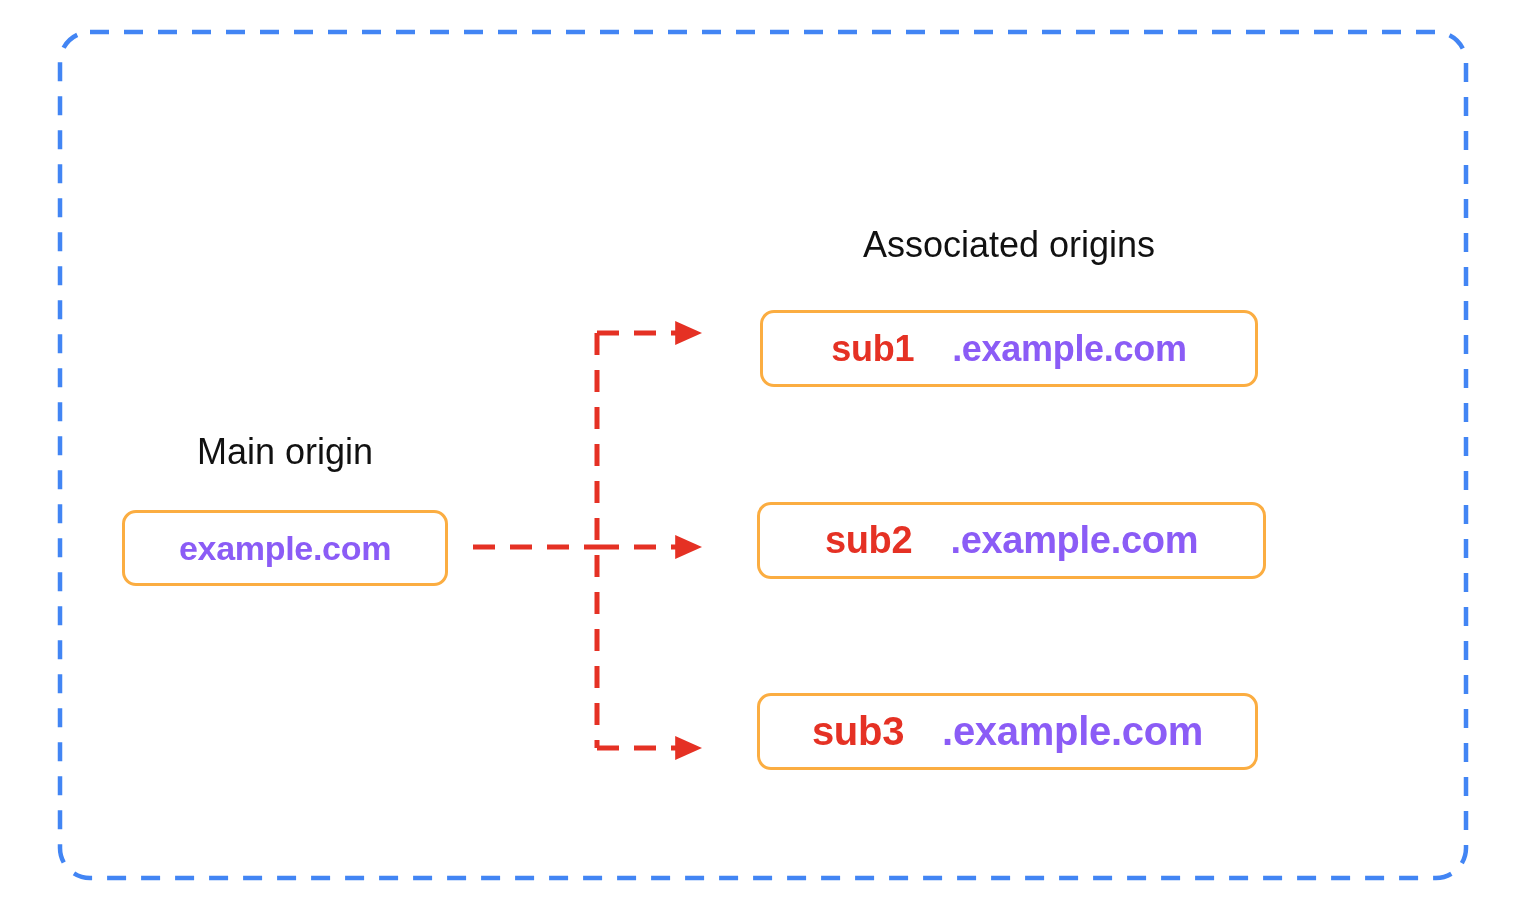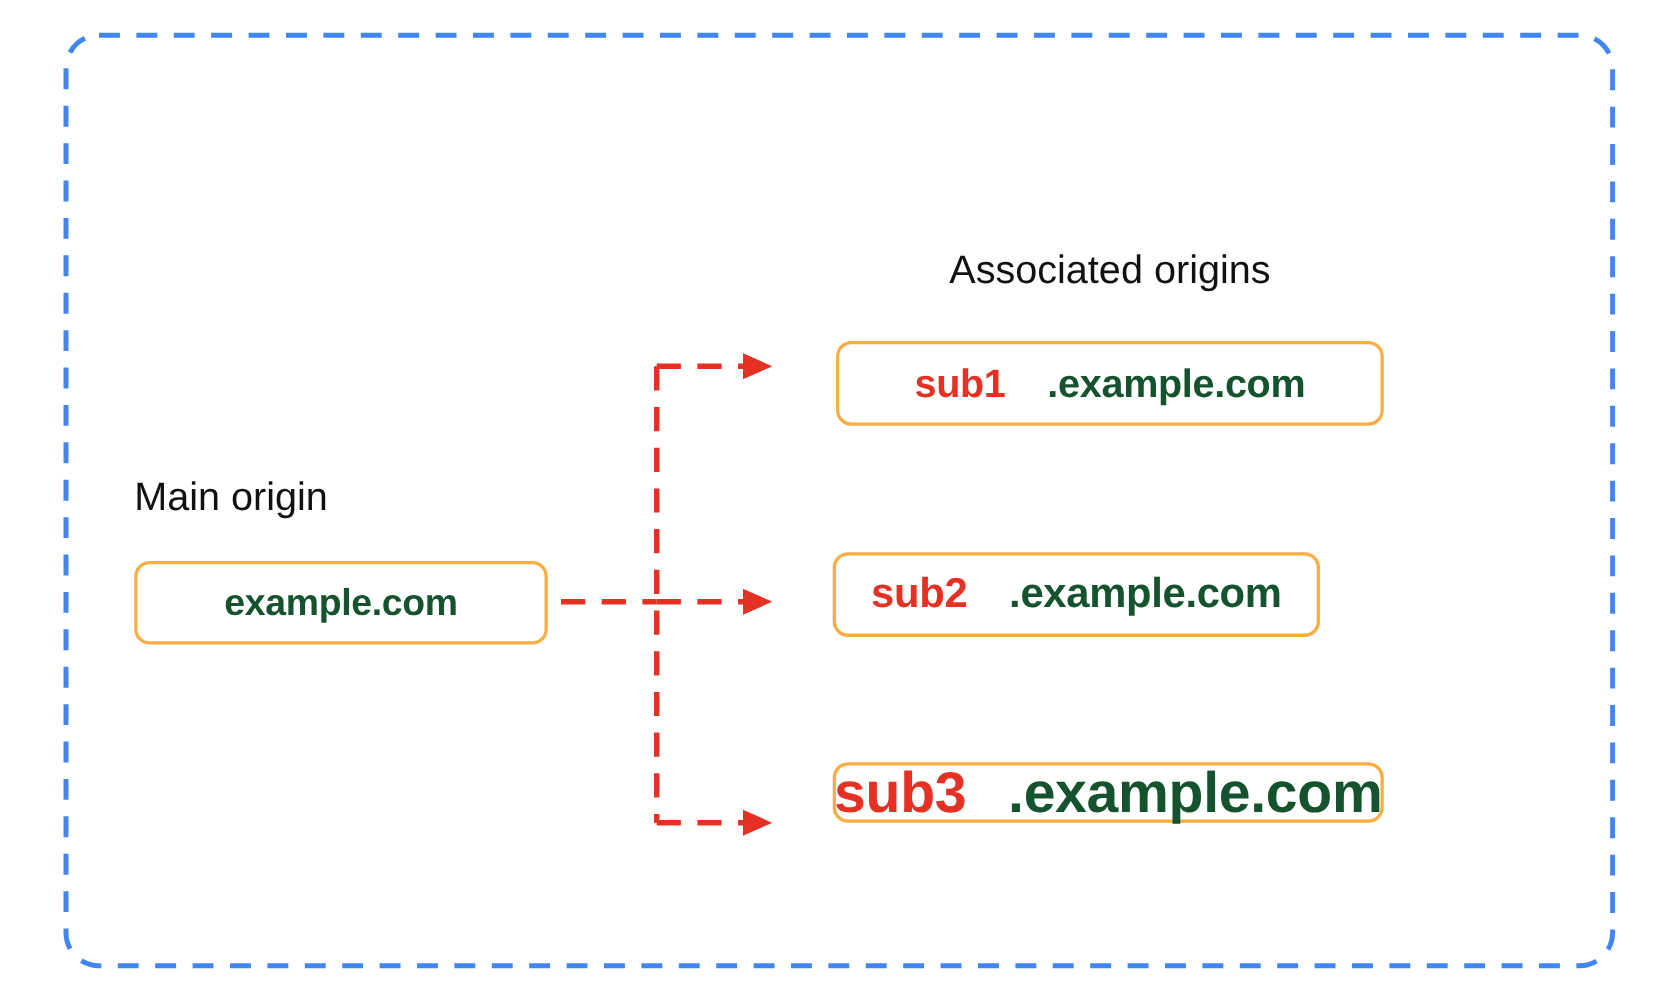--- a/index.html
+++ b/index.html
@@ -46,20 +46,21 @@
     font-size: 36px;
     font-weight: 400;
     color: #111111;
     line-height: 1.1;
     white-space: nowrap;
   }
   #label-main-origin {
     left: 122px;
     top: 432px;
     width: 326px;
+    text-align: center;
   }
   #label-associated-origins {
     left: 760px;
     top: 225px;
     width: 498px;
     text-align: center;
   }
   
   .origin-box {
     position: absolute;
@@ -71,30 +72,30 @@
     align-items: center;
     justify-content: center;
     font-weight: 700;
     letter-spacing: -0.3px;
     white-space: nowrap;
     gap: 38px;
   }
   #box-main-origin {
     left: 122px;
     top: 510px;
-    width: 376px;
+    width: 326px;
     height: 76px;
     font-size: 34px;
   }
   #box-sub1 { left: 760px; top: 310px;  width: 498px; height: 77px; font-size: 36px; }
-  #box-sub2 { left: 757px; top: 502px;  width: 443px; height: 77px; font-size: 38px; }
-  #box-sub3 { left: 757px; top: 693px;  width: 501px; height: 55px; font-size: 52px; }
+  #box-sub2 { left: 757px; top: 502px;  width: 509px; height: 77px; font-size: 38px; }
+  #box-sub3 { left: 757px; top: 693px;  width: 501px; height: 77px; font-size: 40px; }
 
   .host-sub  { color: #E53124; }
-  .host-main { color: #14532d; }
+  .host-main { color: #8b5cf6; }
 
   
   #arrow-layer {
     position: absolute;
     left: 0;
     top: 0;
     width: 1520px;
     height: 914px;
     pointer-events: none;
   }

